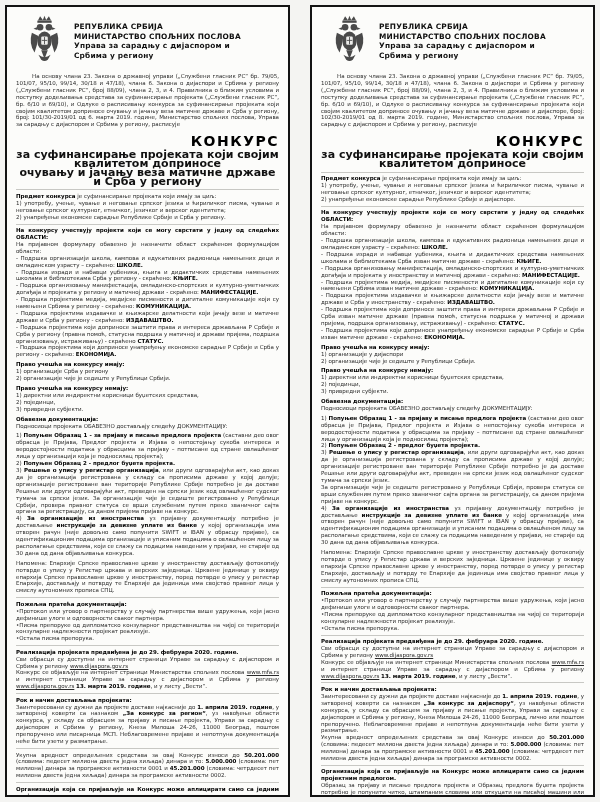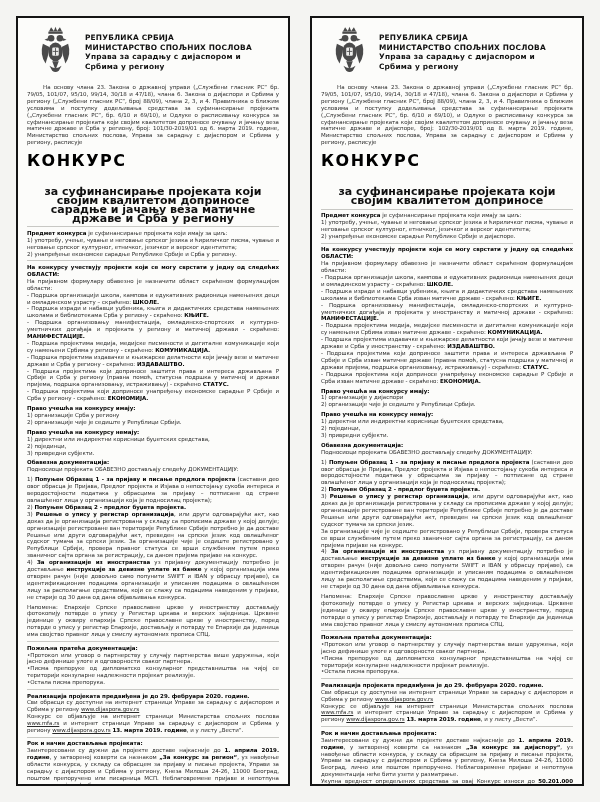--- a/index.html
+++ b/index.html
@@ -1,40 +1,40 @@
 <!DOCTYPE html>
 <html><head>
 <meta charset="utf-8">
 <style>
   html,body { margin:0; padding:0; background:#ffffff; }
   .wrap {
     width:600px; height:802px; box-sizing:border-box;
-    display:flex; gap:20px; padding:16px;
+    display:flex; gap:20px; padding:5px;
     background:#f4f4f2;
     font-family:"DejaVu Sans", sans-serif;
   }
   .page {
     flex:1 1 0; box-sizing:border-box;
     border:2px solid #141414;
     background:#fcfcfa;
     padding:7px 9px 6px;
     overflow:hidden;
     color:#2a2a2a;
   }
   .head { display:flex; align-items:flex-start; gap:13px; margin:1px 0 5px 12px; }
   .crest { flex:0 0 auto; }
   .head-text { padding-top:7px; }
   .org-line { font-weight:bold; font-size:7.4px; line-height:9.6px; color:#111; letter-spacing:0.2px; }
   .intro {
     font-size:5.5px; line-height:6.9px; text-align:justify;
     text-indent:16px; margin:3px 0 0;
   }
   .title {
-    text-align:left; font-weight:bold; font-size:16px;
-    letter-spacing:1.5px; margin:5px 0 18px; color:#000;
+    text-align:right; font-weight:bold; font-size:14px;
+    letter-spacing:1.5px; margin:5px 0 2px; color:#000;
   }
   .subtitle { text-align:center; font-weight:bold; font-size:11px; line-height:8.8px; color:#111; margin-bottom:2px; }
   .blocks { }
   .block {
     font-size:5.5px; line-height:6.9px; text-align:justify; margin-top:3px;
   }
   .block.rule { border-top:1px solid #c8c8c4; padding-top:2.5px; }
   .block b { color:#000; }
   .block u { text-decoration:underline; }
 </style>
@@ -64,21 +64,21 @@
         <div class="org-line">РЕПУБЛИКА СРБИЈА</div>
         <div class="org-line">МИНИСТАРСТВО СПОЉНИХ ПОСЛОВА</div>
         <div class="org-line">Управа за сарадњу с дијаспором и</div>
         <div class="org-line">Србима у региону</div>
       </div>
     </div>
     <p class="intro">На основу члана 23. Закона о државној управи („Службени гласник РС“ бр. 79/05, 101/07, 95/10, 99/14, 30/18 и 47/18), члана 6. Закона о дијаспори и Србима у региону („Службени гласник РС“, број 88/09), члана 2, 3, и 4. Правилника о ближим условима и поступку додељивања средстава за суфинансирање пројеката („Службени гласник РС“, бр. 6/10 и 69/10), и Одлуке о расписивању конкурса за суфинансирање пројеката који својим квалитетом доприносе очувању и јачању веза матичне државе и Срба у региону, број: 101/30-2019/01 од 6. марта 2019. године, Министарство спољних послова, Управа за сарадњу с дијаспором и Србима у региону, расписује</p>
     <div class="title">КОНКУРС</div>
     <div class="subtitle">
       <div>за суфинансирање пројеката који својим квалитетом доприносе</div>
-      <div>сарадње и јачању веза матичне државе и Срба у региону</div>
+      <div>очувању и јачању веза матичне државе и Срба у региону</div>
     </div>
     <div class="blocks">
         <div class="block rule"><b>Предмет конкурса</b> је суфинансирање пројеката који имају за циљ:<br>1) употребу, учење, чување и неговање српског језика и ћириличког писма, чување и неговање српског културног, етничког, језичког и верског идентитета;<br>2) унапређење економске сарадње Републике Србије и Срба у региону.</div>
         <div class="block rule"><b>На конкурсу учествују пројекти који се могу сврстати у једну од следећих ОБЛАСТИ:</b><br>На пријавном формулару обавезно је назначити област скраћеном формулацијом области:<br>- Подршка организацији школа, кампова и едукативних радионица намењених деци и омладинском узрасту – скраћено: <b>ШКОЛЕ.</b><br>- Подршка изради и набавци уџбеника, књига и дидактичких средстава намењених школама и библиотекама Срба у региону - скраћено: <b>КЊИГЕ.</b><br>- Подршка организовању манифестација, омладинско-спортских и културно-уметничких догађаја и пројеката у региону и матичној држави - скраћено: <b>МАНИФЕСТАЦИЈЕ.</b><br>- Подршка пројектима медија, медијске писмености и дигиталне комуникације који су намењени Србима у региону - скраћено: <b>КОМУНИКАЦИЈА.</b><br>- Подршка пројектима издавачке и књижарске делатности који јачају везе и матичне државе и Срба у региону - скраћено: <b>ИЗДАВАШТВО.</b><br>- Подршка пројектима који доприносе заштити права и интереса држављана Р Србије и Срба у региону (правна помоћ, статусна подршка у матичној и држави пријема, подршка организовању, истраживању) - скраћено <b>СТАТУС.</b><br>- Подршка пројектима који доприносе унапређењу економске сарадње Р Србије и Срба у региону - скраћено: <b>ЕКОНОМИЈА.</b></div>
         <div class="block"><b>Право учешћа на конкурсу имају:</b><br>1) организације Срба у региону<br>2) организације чије је седиште у Републици Србији.</div>
         <div class="block"><b>Право учешћа на конкурсу немају:</b><br>1) директни или индиректни корисници буџетских средстава,<br>2) појединци,<br>3) привредни субјекти.</div>
         <div class="block"><b>Обавезна документација:</b><br>Подносиоци пројеката ОБАВЕЗНО достављају следећу ДОКУМЕНТАЦИЈУ:</div>
         <div class="block">1) <b>Попуњен Образац 1 - за пријаву и писање предлога пројекта</b> (саставни део овог обрасца је Пријава, Предлог пројекта и Изјава о непостојању сукоба интереса и веродостојности података у обрасцима за пријаву – потписане од стране овлашћеног лица у организацији која је подносилац пројекта);<br>2) <b>Попуњен Образац 2 - предлог буџета пројекта.</b><br>3) <b>Решење о упису у регистар организација</b>, или други одговарајући акт, као доказ да је организација регистрована у складу са прописима државе у којој делује; организације регистроване ван територије Републике Србије потребно је да доставе Решење или други одговарајући акт, преведен на српски језик код овлашћеног судског тумача за српски језик. За организације чије је седиште регистровано у Републици Србији, провера правног статуса се врши службеним путем преко званичног сајта органа за регистрацију, са даном пријема пријаве на конкурс.<br>4) <b>За организације из иностранства</b> уз пријавну документацију потребно је достављање <b>инструкције за девизне уплате из банке</b> у којој организација има отворен рачун (није довољно само попунити SWIFT и IBAN у обрасцу пријаве), са идентификационим подацима организације и уписаним подацима о овлашћеном лицу за располагање средствима, који се слажу са подацима наведеним у пријави, не старије од 30 дана од дана објављивања конкурса.</div>
         <div class="block">Напомена: Епархије Српске православне цркве у иностранству достављају фотокопију потврде о упису у Регистар цркава и верских заједница. Црквене јединице у оквиру епархија Српске православне цркве у иностранству, поред потврде о упису у регистар Епархије, достављају и потврду те Епархије да јединица има својство правног лица у смислу аутономних прописа СПЦ.</div>
         <div class="block rule"><b>Пожељна пратећа документација:</b><br>•Протокол или уговор о партнерству у случају партнерства више удружења, који јасно дефинише улоге и одговорности сваког партнера.<br>•Писма препоруке од дипломатско конзуларног представништва на чијој се територији конзуларне надлежности пројекат реализује.<br>•Остала писма препорука.</div>

